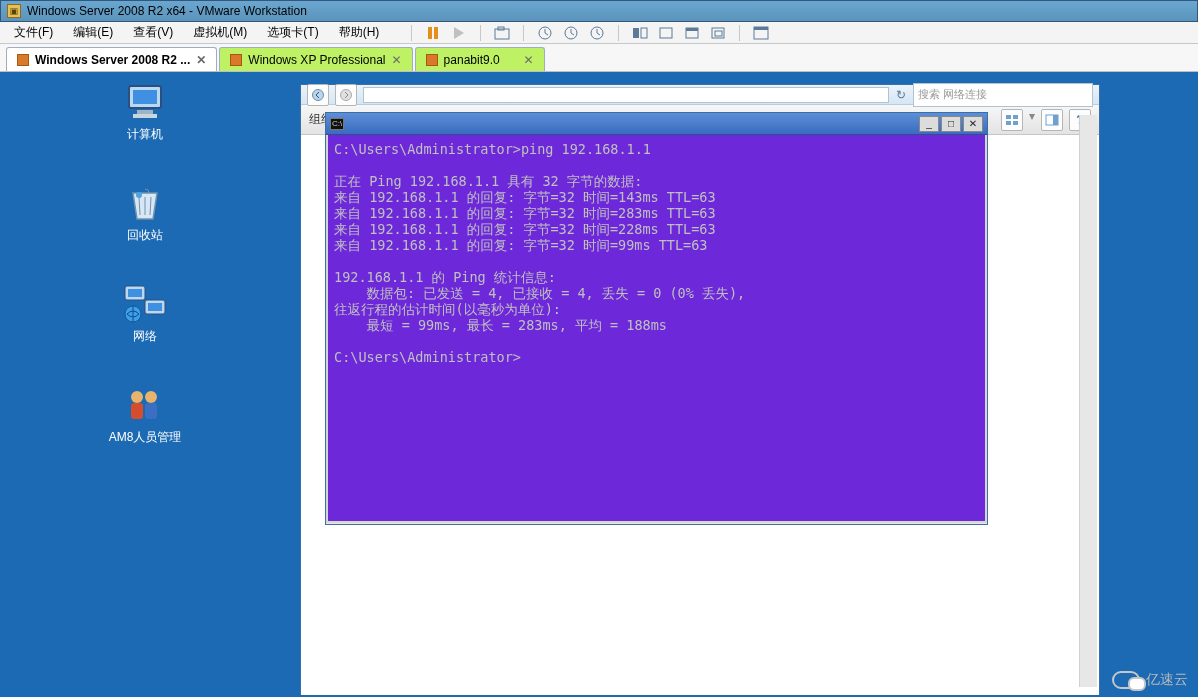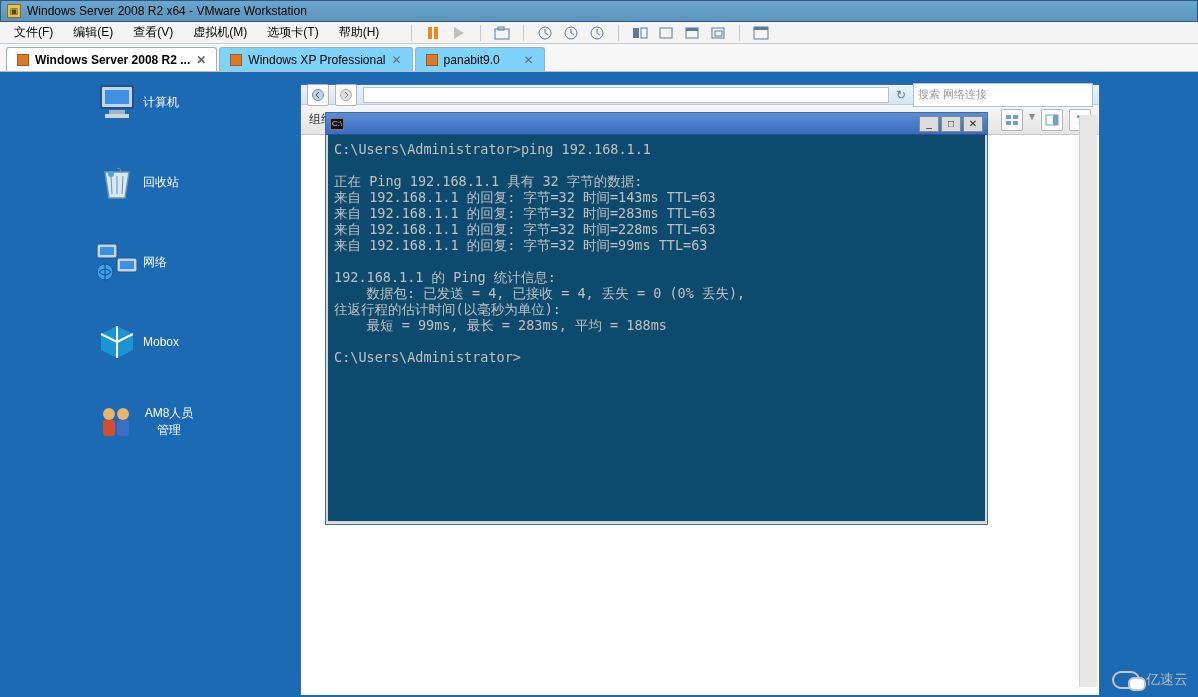--- a/index.html
+++ b/index.html
@@ -14,49 +14,49 @@
   .vm-menubar .menu-item { padding: 18px 8px; cursor: default; }
   .vm-menubar .divider { width: 1px; height: 16px; background: #c8c8c8; margin: 0 6px; }
   .vm-menubar .tb-btn { width: 22px; height: 20px; display: inline-flex; align-items: center; justify-content: center; color:#5a7a98; }
   .tb-pause { color:#e58e1a; display:flex; gap:2px; }
   .tb-pause span { width:4px; height:12px; background:#e58e1a; }
   .tb-play { width:0; height:0; border-left:10px solid #c0c0c0; border-top:6px solid transparent; border-bottom:6px solid transparent; }
 
   
   .vm-tabbar { height: 28px; background: #f7f7f7; border-bottom: 1px solid #bfbfbf; display: flex; align-items: flex-end; padding: 0 6px; gap: 2px; }
   .vm-tab { height: 24px; border: 1px solid #9caec2; border-bottom: none; background: #fff; padding: 0 10px; display: flex; align-items: center; gap: 6px; font-size: 12px; border-radius: 3px 3px 0 0; min-width: 170px; position: relative; justify-content: space-between; }
-  .vm-tab.inactive { background: #7dd3fc; }
+  .vm-tab.inactive { background: #bef264; }
   .vm-tab.active { font-weight: bold; background:#fff; }
   .vm-tab .tab-close { margin-left: auto; color:#6b6b6b; }
   .vm-tab .tab-ic { width:12px; height:12px; background:#d97a2b; border:1px solid #a75812; }
 
   
   .guest-desktop { position: relative; height: calc(697px - 22px - 22px - 28px); background: #000; overflow:hidden; }
   .win-desktop { position:absolute; inset:0; background:#1b6ab3; }
   .desk-icons { position:absolute; left:0; top:4px; width:290px; }
-  .desk-icon { width:100px; text-align:center; color:#fff; font-size:12px; padding:6px 0; display:flex; flex-direction:row; align-items:center; gap:4px; margin:0 auto 28px; cursor:default; }
+  .desk-icon { width:100px; text-align:center; color:#fff; font-size:12px; padding:6px 0; display:flex; flex-direction:column; align-items:center; gap:4px; margin:0 auto 28px; cursor:default; }
   .desk-icon .glyph { width:44px; height:40px; display:flex; align-items:center; justify-content:center; font-size:30px; }
 
   
   .win { position:absolute; background:#ece9d8; border:1px solid #3a6ea5; }
   .win-network { left:300px; top:12px; width:800px; height:610px; background:#f7f7f7; }
   .win-network .net-toolbar { height:30px; background: linear-gradient(#f7f7f7,#e3e3e3); border-bottom:1px solid #c7c7c7; padding:0 8px; display:flex; align-items:center; gap:10px; font-size:12px; color:#333; }
   .net-icon-btn { width:22px; height:22px; border:1px solid #b5b5b5; background:#fdfdfd; border-radius:2px; display:inline-flex; align-items:center; justify-content:center; }
   .net-right { margin-left:auto; display:flex; gap:6px; }
   .net-body { position:relative; height:560px; background:#fff; }
   .net-right-panel { position:absolute; right:2px; top:30px; width:18px; bottom:6px; background:#e7e7e7; border-left:1px solid #d0d0d0; }
 
   
   .win-cmd { left:325px; top:40px; width:663px; height:413px; }
   .win-cmd .cmd-titlebar { height:22px; background: linear-gradient(#5c8fd6,#3a6bbf); border-bottom:1px solid #2c4f8e; display:flex; align-items:center; padding:0 4px; color:#fff; font-size:12px; }
   .win-cmd .cmd-titlebar .cmd-ic { width:14px; height:12px; background:#111; border:1px solid #777; margin-right:6px; display:inline-flex; align-items:center; justify-content:center; color:#ccc; font-size:8px; }
   .win-cmd .cmd-titlebar .cmd-text { font-weight:bold; }
   .win-cmd .cmd-titlebar .cmd-btns { margin-left:auto; display:flex; }
   .win-cmd .cmd-titlebar .cmd-btn { width:20px; height:16px; background:#dcdcdc; border:1px solid #888; margin-left:2px; display:flex; align-items:center; justify-content:center; font-size:10px; color:#222; font-family:Arial; }
-  .cmd-body { background:#0c4a6e; height:388px; border:2px solid #d6d6d6; border-top:none; padding:6px 6px; overflow:hidden; }
+  .cmd-body { background:#6d28d9; height:388px; border:2px solid #d6d6d6; border-top:none; padding:6px 6px; overflow:hidden; }
   .cmd-body pre { font-family: "NSimSun","SimSun","Consolas",monospace; font-size:13.5px; line-height:16px; color:#c0c0c0; white-space:pre; }
 
   
   .watermark { position:absolute; right:10px; bottom:8px; font-size:14px; color:#b9b9b9; display:flex; align-items:center; gap:6px;padding-left:11px; }
   .watermark .wm-ic { width:28px; height:18px; border:2px solid #c6c6c6; border-radius:9px; position:relative; }
   .watermark .wm-ic::after { content:""; position:absolute; width:14px; height:10px; border:2px solid #c6c6c6; border-radius:6px; right:-8px; top:4px; background:#fff; }
 
   svg { display:block; }
 </style>
 </head>
@@ -193,29 +193,20 @@
           <svg width="44" height="40">
               <rect x="2" y="2" width="20" height="14" rx="2" fill="#bcd8ee" stroke="#2c4f82"></rect>
               <rect x="22" y="16" width="20" height="14" rx="2" fill="#bcd8ee" stroke="#2c4f82"></rect>
               <rect x="5" y="5" width="14" height="8" fill="#3f8fe2"></rect>
               <rect x="25" y="19" width="14" height="8" fill="#3f8fe2"></rect>
               <circle cx="10" cy="30" r="8" fill="#3fa0e8" stroke="#125b9d"></circle>
               <path d="M4 30 Q10 24 16 30 M4 30 Q10 36 16 30 M10 22 L10 38" stroke="#0e4e87" fill="none"></path>
             </svg>
         </span>
         <span>网络</span>
-      </div>
-      <div class="desk-icon">
-        <span class="glyph">
-          <svg width="44" height="40">
-              <path d="M22 4 L38 12 L38 28 L22 36 L6 28 L6 12 Z" fill="#1b94d6"></path>
-              <path d="M22 4 L22 20 L6 12 M22 20 L38 12 M22 20 L22 36" stroke="#fff" stroke-width="2" fill="none"></path>
-            </svg>
-        </span>
-        <span>Mobox</span>
       </div>
       <div class="desk-icon">
         <span class="glyph">
           <svg width="44" height="40">
               <circle cx="14" cy="12" r="6" fill="#e8b36b"></circle>
               <rect x="8" y="18" width="12" height="16" rx="3" fill="#d64d2e"></rect>
               <circle cx="28" cy="12" r="6" fill="#e8b36b"></circle>
               <rect x="22" y="18" width="12" height="16" rx="3" fill="#3a6fc4"></rect>
             </svg>
         </span>

